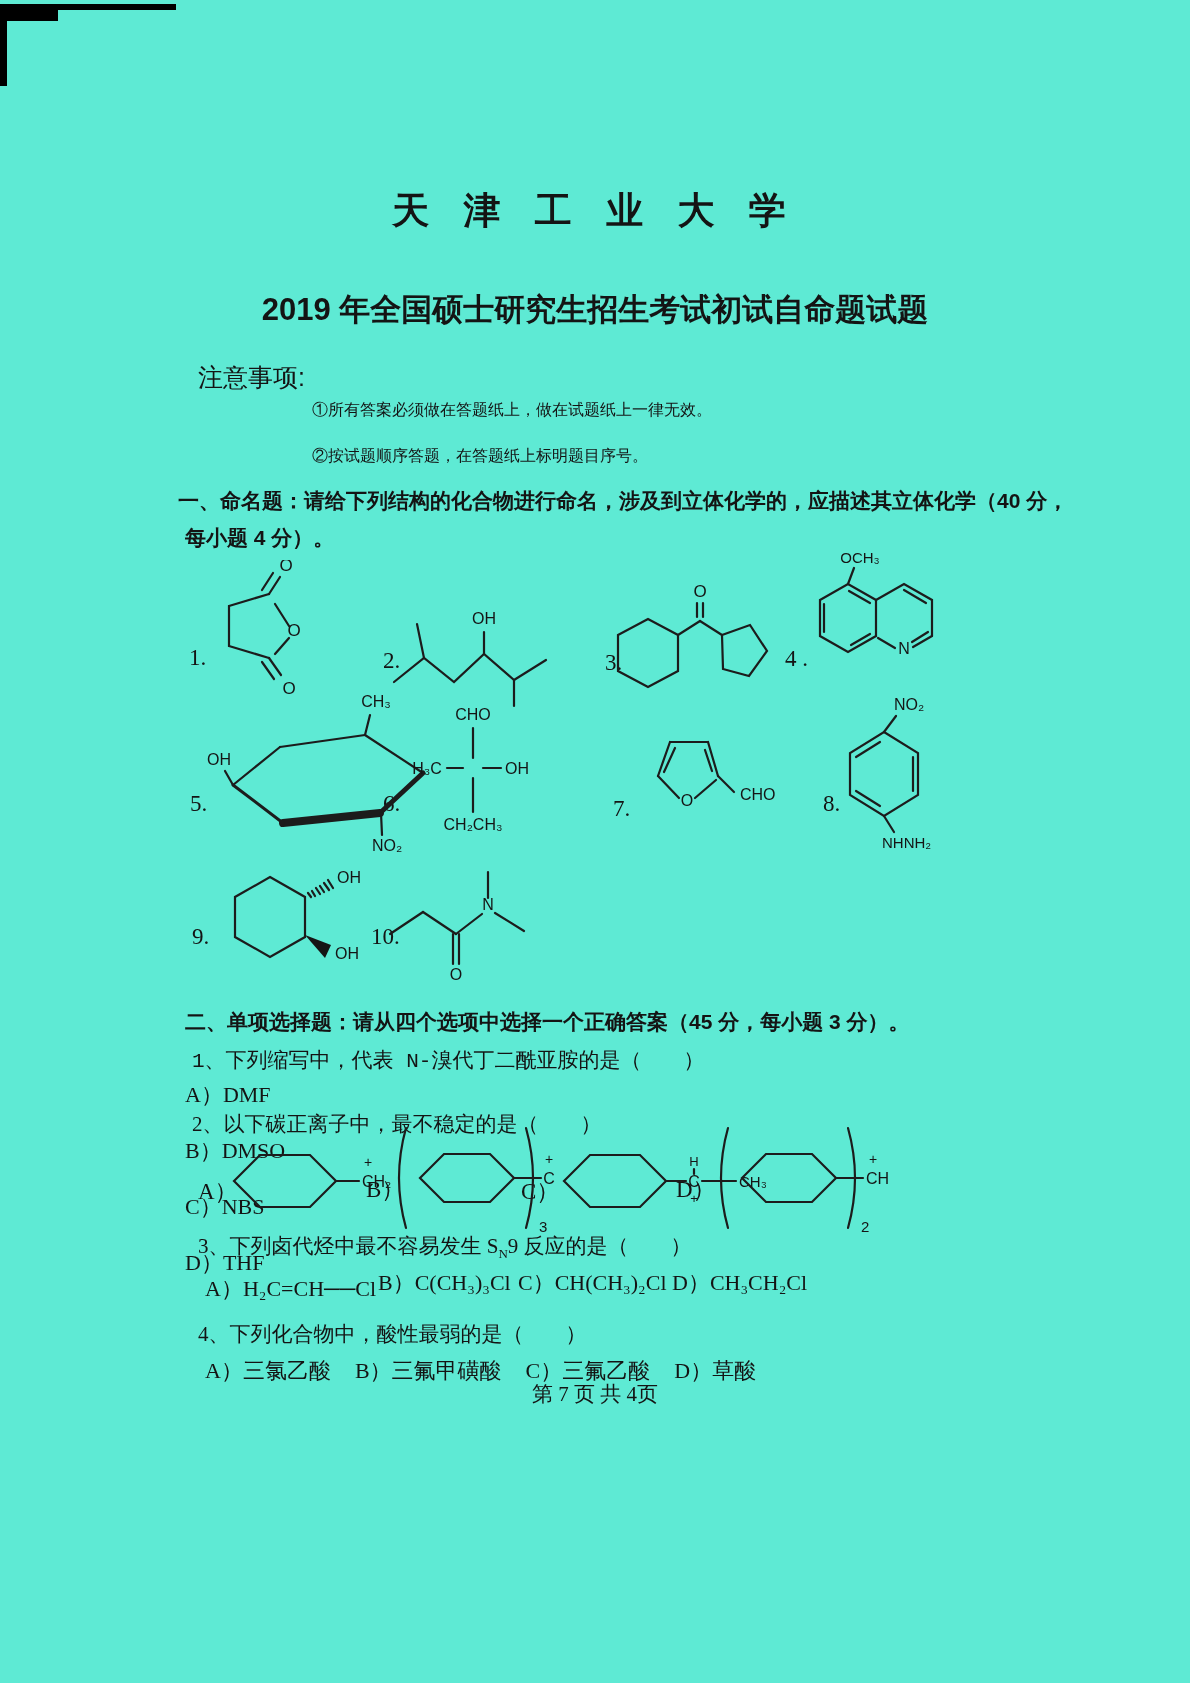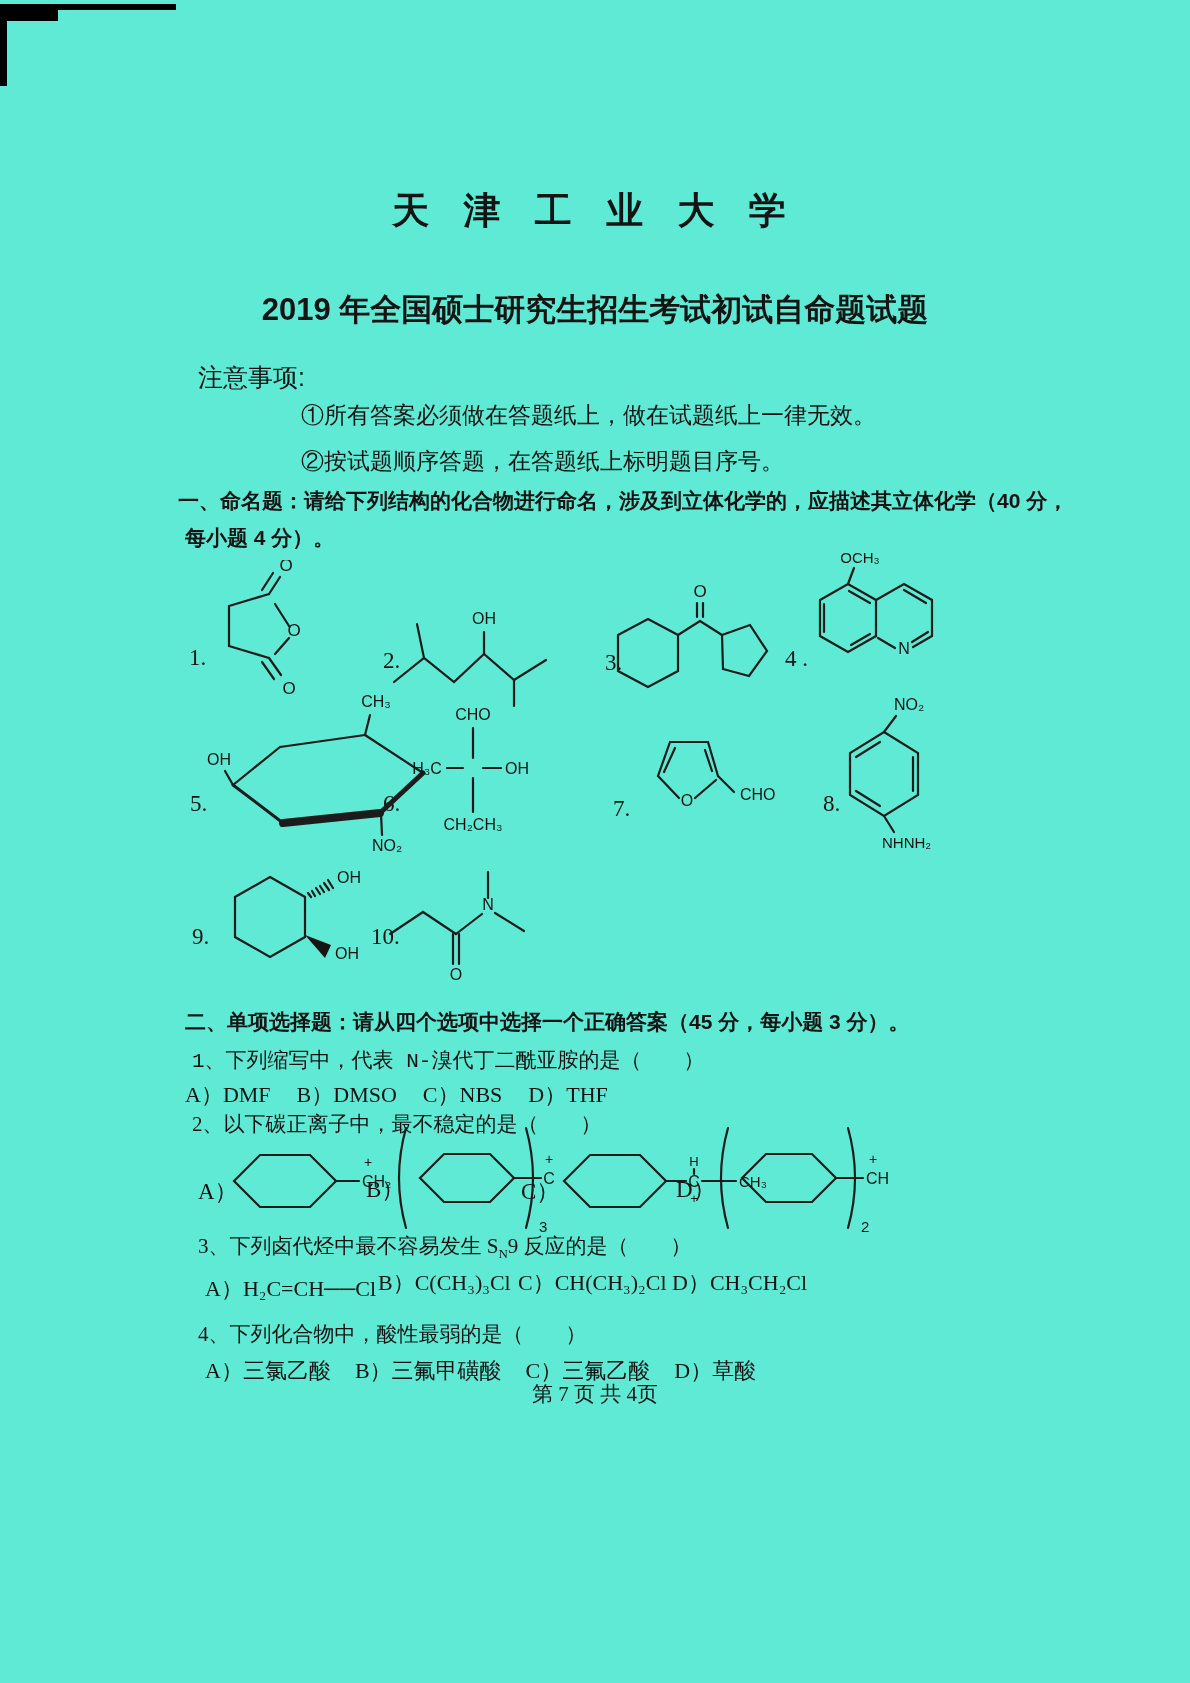--- a/index.html
+++ b/index.html
@@ -7,21 +7,21 @@
         font-family:"Liberation Serif",serif;color:#141414;}
   .abs{position:absolute;}
   .uni-title{top:186px;left:0;width:100%;text-align:center;font-size:37px;font-weight:bold;
              letter-spacing:12px;font-family:"Liberation Sans",sans-serif;}
   .exam-title{top:245px;left:0;width:100%;text-align:center;font-size:31px;font-weight:bold;
               font-family:"Liberation Sans",sans-serif;margin-top:44px;}
   .subject-line{top:305px;left:0;width:100%;text-align:center;font-size:28px;font-weight:bold;
                 font-family:"Liberation Sans",sans-serif;}
   .uline{display:inline-block;border-bottom:3px solid #141414;padding:0 16px;}
   .notice-title{left:198px;top:361px;font-size:25px;font-weight:normal;font-family:"Liberation Sans",sans-serif;}
-  .notice-item{left:301px;font-size:23px;text-align:center;}
+  .notice-item{left:312px;font-size:16px;text-align:center;}
   .sec-head{font-size:21px;font-weight:bold;font-family:"Liberation Sans",sans-serif;white-space:nowrap;}
   .qtext{font-size:21px;white-space:nowrap;}
   .opt-row{display:flex;font-size:22px;white-space:nowrap;}
   .num{font-size:23px;}
   .struct-label{font-size:23px;}
   sub{font-size:0.62em;}
   svg text{font-family:"Liberation Sans",sans-serif;fill:#151515;}
   svg line,svg polyline,svg polygon,svg path{stroke:#1c1c1c;fill:none;stroke-width:2.2;stroke-linecap:round;}
   svg .thin{stroke-width:2;}
   svg .w5{stroke-width:5;}
@@ -202,21 +202,21 @@
       <line x1="78" y1="82" x2="104" y2="62"></line>
       <line x1="110" y1="46" x2="110" y2="20"></line>
       <line x1="117" y1="61" x2="146" y2="79"></line>
     </g>
     <text x="110" y="58" font-size="16" text-anchor="middle">N</text>
     <text x="78" y="128" font-size="16" text-anchor="middle">O</text>
   </svg>
 
   <div class="abs sec-head" style="left:185px;top:1008px;">二、单项选择题：请从四个选项中选择一个正确答案（45 分，每小题 3 分）。</div>
   <div class="abs qtext" style="left:192px;top:1046px;font-family:Liberation Mono, monospace;">1、下列缩写中，代表 N-溴代丁二酰亚胺的是（　　）</div>
-  <div class="abs opt-row" style="left:185px;top:1080px;gap:26px;">
+  <div class="abs opt-row" style="left:185px;top:1080px;gap:26px;flex-direction:column;">
     <span>A）DMF</span>
     <span>B）DMSO</span>
     <span>C）NBS</span>
     <span>D）THF</span>
   </div>
   <div class="abs qtext" style="left:192px;top:1110px;">2、以下碳正离子中，最不稳定的是（　　）</div>
 
   <span class="abs struct-label" style="left:198px;top:1176px;">A）</span>
   <span class="abs struct-label" style="left:366px;top:1174px;">B）</span>
   <span class="abs struct-label" style="left:521px;top:1176px;">C）</span>

